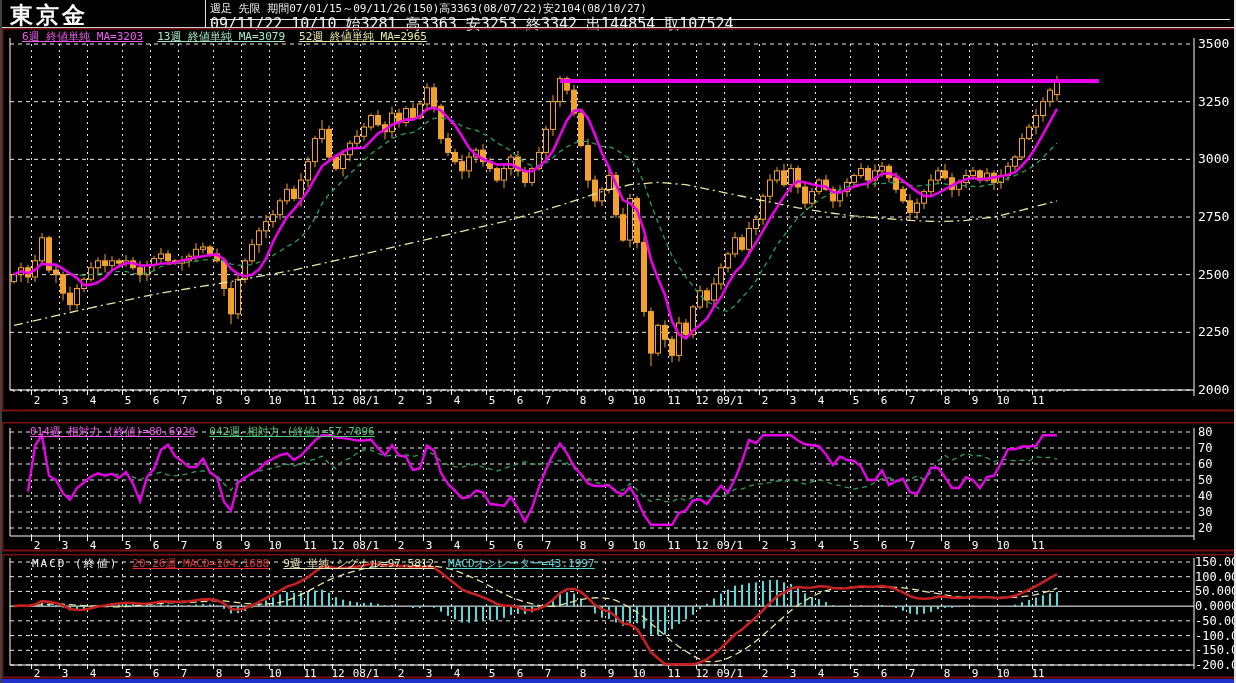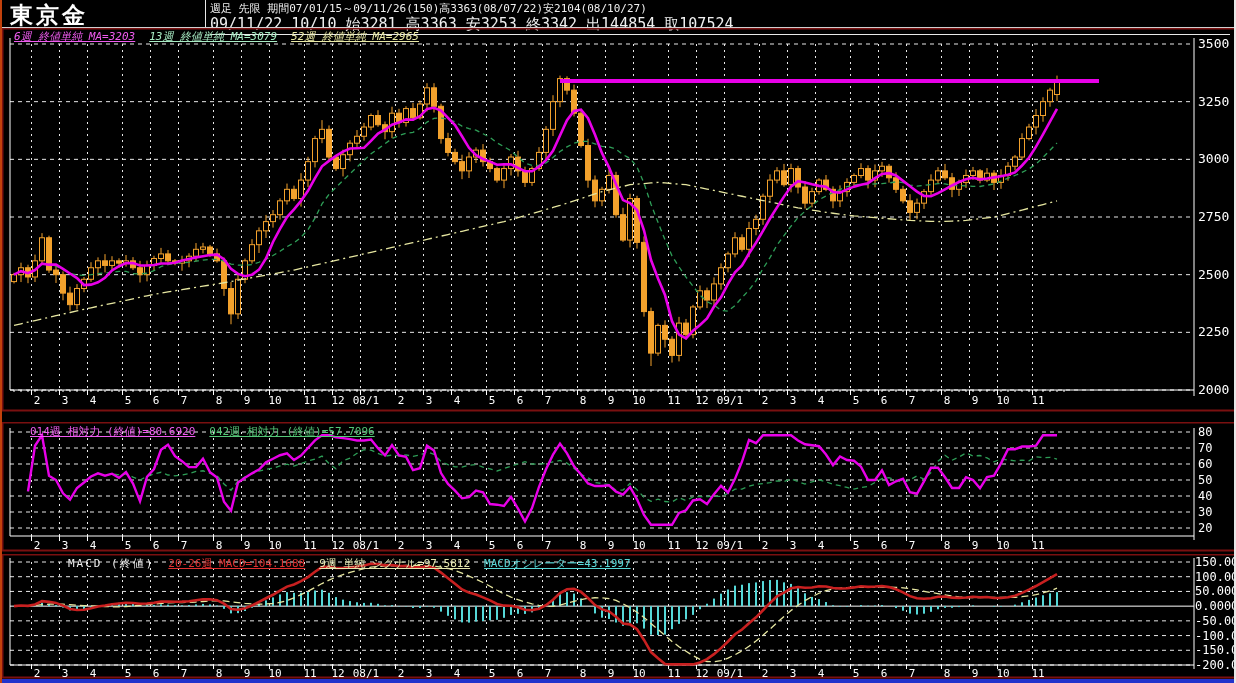--- a/index.html
+++ b/index.html
@@ -1,44 +1,44 @@
 <!DOCTYPE html>
 <html><head>
 <meta charset="utf-8">
 <style>
   html,body{margin:0;padding:0;background:#000;}
   #window{position:relative;width:1236px;height:683px;background:#000;overflow:hidden;
           font-family:"DejaVu Sans Mono","Liberation Mono",monospace;
-          border-left:2px solid #c2410c;border-right:2px solid #e8e8e8;box-sizing:border-box;}
+          border-left:2px solid #404040;border-right:2px solid #e8e8e8;box-sizing:border-box;}
   #header{position:absolute;left:0;top:0;width:100%;height:28px;}
   #title{position:absolute;left:8px;top:0px;color:#fff;font-size:23px;font-weight:bold;
          letter-spacing:3px;font-family:"DejaVu Sans","Liberation Sans",sans-serif;}
   #hdr-divider{position:absolute;left:203px;top:0;width:1px;height:28px;background:#e8e8e8;}
   #hdr-line1{position:absolute;left:208px;top:1px;width:1020px;color:#f0f0f0;font-size:11px;
-             white-space:nowrap;border-bottom:1px solid #e8e8e8;padding-bottom:18px;}
+             white-space:nowrap;border-bottom:1px solid #e8e8e8;padding-bottom:3px;}
   #hdr-line2{position:absolute;left:208px;top:15px;color:#f0f0f0;font-size:15px;white-space:nowrap;}
   #hdr-underline{position:absolute;left:0;top:27px;width:100%;height:1px;background:#cfcfcf;}
   svg{position:absolute;left:0;}
   .legend{position:absolute;font-size:11px;white-space:nowrap;z-index:5;}
   .legend span{margin-right:14px;text-decoration:underline;}
   #bottom-bar{position:absolute;left:0;top:679px;width:100%;height:4px;background:#2233cc;}
 </style>
 </head>
 <body>
 
 <div id="window">
   <div id="header">
     <div id="title">東京金</div>
     <div id="hdr-divider"></div>
     <div id="hdr-line1">週足 先限 期間07/01/15～09/11/26(150)高3363(08/07/22)安2104(08/10/27)</div>
     <div id="hdr-line2">09/11/22 10/10 始3281 高3363 安3253 終3342 出144854 取107524</div>
     <div id="hdr-underline"></div>
   </div>
 
-  <div class="legend" id="main-legend" style="left:12px;top:29px;font-style:italic;"><span style="color: rgb(240, 92, 240);">6週 終値単純 MA=3203</span><span style="color: rgb(168, 236, 196);">13週 終値単純 MA=3079</span><span style="color: rgb(234, 234, 166);">52週 終値単純 MA=2965</span></div>
+  <div class="legend" id="main-legend" style="left:20px;top:29px;"><span style="color: rgb(240, 92, 240);">6週 終値単純 MA=3203</span><span style="color: rgb(168, 236, 196);">13週 終値単純 MA=3079</span><span style="color: rgb(234, 234, 166);">52週 終値単純 MA=2965</span></div>
   <svg id="main-svg" width="1236" height="384" style="top:28px;">
       <rect x="0.5" y="0.5" width="1235" height="382" fill="none" stroke="#7a1010" stroke-width="2"></rect>
       <g>
         <line x1="8" y1="16" x2="1192" y2="16" stroke="#e8e8e8" stroke-width="1" stroke-dasharray="4,4"></line>
         <line x1="8" y1="73.66666666666666" x2="1192" y2="73.66666666666666" stroke="#e8e8e8" stroke-width="1" stroke-dasharray="4,4"></line>
         <line x1="8" y1="131.33333333333331" x2="1192" y2="131.33333333333331" stroke="#e8e8e8" stroke-width="1" stroke-dasharray="4,4"></line>
         <line x1="8" y1="189" x2="1192" y2="189" stroke="#e8e8e8" stroke-width="1" stroke-dasharray="4,4"></line>
         <line x1="8" y1="246.66666666666666" x2="1192" y2="246.66666666666666" stroke="#e8e8e8" stroke-width="1" stroke-dasharray="4,4"></line>
         <line x1="8" y1="304.3333333333333" x2="1192" y2="304.3333333333333" stroke="#e8e8e8" stroke-width="1" stroke-dasharray="4,4"></line>
         <line x1="8" y1="362" x2="1192" y2="362" stroke="#e8e8e8" stroke-width="1" stroke-dasharray="4,4"></line>
@@ -745,21 +745,21 @@
       <text x="945" y="127" fill="#ffffff" font-size="11" text-anchor="middle" font-family="DejaVu Sans Mono,monospace">8</text>
       <text x="973" y="127" fill="#ffffff" font-size="11" text-anchor="middle" font-family="DejaVu Sans Mono,monospace">9</text>
       <text x="1001" y="127" fill="#ffffff" font-size="11" text-anchor="middle" font-family="DejaVu Sans Mono,monospace">10</text>
       <text x="1036" y="127" fill="#ffffff" font-size="11" text-anchor="middle" font-family="DejaVu Sans Mono,monospace">11</text>
       <g>
         <polyline points="26,69.42857142857144 33,23.71428571428571 40,13.2 47,53.789473684210535 54,58 61,71.33333333333334 68,77.62264150943396 75,66 82,60.5 89,54.52173913043479 96,51.33333333333334 103,53.67567567567568 110,51.684210526315795 117,52.805194805194816 124,51.84615384615385 131,55.03703703703704 138,58 145,54.36363636363637 152,51.84615384615385 159,50.25806451612904 166,53 173,53.87628865979382 180,53.102040816326536 187,51.6 194,49.45631067961165 201,48.769230769230774 208,51.27102803738318 215,53.63636363636364 222,61.934426229508205 229,68.22556390977445 236,59.08108108108109 243,54.923076923076934 250,51.61963190184049 257,49.00591715976332 264,47.36416184971098 271,46.18181818181819 278,43.93406593406594 285,42.171122994652414 292,44.17801047120419 299,41.51758793969849 306,39.06280193236715 313,37.06542056074767 320,34.0747663551402 327,41.56164383561644 334,46.78504672897196 341,38.58252427184466 348,36.18181818181819 355,31.33333333333333 362,27.655172413793093 369,28.14925373134329 376,31.33333333333333 383,34.28140703517588 390,32.90196078431373 397,33.92233009708739 404,32.85714285714287 411,34.338028169014095 418,33.04587155963302 425,29.8918918918919 432,32.27312775330397 439,39.434599156118146 446,42.666666666666664 453,44.77685950413223 460,45.1604938271605 467,43.16129032258065 474,42.64 481,45.03557312252965 488,46.93280632411068 495,48.9727626459144 502,46.57142857142857 509,44.20689655172414 516,42 523,39.686746987951814 530,42 537,42.26778242677824 544,41.47107438016529 551,39.935483870967744 558,38.47244094488188 565,41.125 572,46.307692307692314 579,52.34944237918216 586,55.714285714285715 593,60.56227758007118 600,61.45323741007194 607,62.67153284671534 614,68.31358885017423 621,68.06993006993008 628,61.47826086956522 635,67.74358974358975 642,75.32937685459942 649,79.36363636363636 656,77.11111111111111 663,79.49584487534626 670,79.97802197802199 677,75.70666666666668 684,78.64516129032259 691,74.8421052631579 698,74.58792650918636 705,74.58792650918636 712,74.33507853403141 719,74.33507853403141 726,71.47368421052632 733,67.22252010723861 740,67.03225806451613 747,64.15384615384616 754,62.45623342175067 761,61.56955380577428 768,60.7012987012987 775,58.83333333333334 782,59.447028423772615 789,56.97172236503856 796,59.632653061224495 803,62.06091370558376 810,59.83206106870229 817,57.796437659033074 824,59.84143222506395 831,62.318766066838045 838,63.639686684073105 845,65.46666666666667 852,67.1304347826087 859,65.43169398907105 866,64.42659279778394 873,60.50712250712251 880,56.57988165680473 887,55.60479041916168 894,58 901,60.64264264264265 908,57.75077881619938 915,53.92356687898089 922,57.202657807308974 929,50.473867595818824 936,39.30268199233717 943,33.28455284552845 950,38.2510460251046 957,34.94915254237287 964,31.10344827586207 971,34 978,33.525114155251146 985,35.904761904761905 992,39.835748792270536 999,37.029126213592235 1006,37.90147783251232 1013,38.8 1020,38.198019801980195 1027,38.8 1034,34.8 1041,35.66497461928934 1048,35.37373737373737 1055,37.105098855359 " fill="none" stroke="#2e9e57" stroke-width="1.3" stroke-dasharray="5,4"></polyline>
         <polyline points="26,69.42857142857144 33,23.71428571428571 40,13.2 47,53.789473684210535 54,58 61,71.33333333333334 68,77.62264150943396 75,66 82,60.5 89,54.52173913043479 96,51.33333333333334 103,53.67567567567568 110,51.684210526315795 117,55.83783783783784 124,50.112676056338024 131,61.582089552238806 138,79.33333333333334 145,54.800000000000004 152,47.01960784313726 159,27.777777777777782 166,22.651162790697686 173,34.21621621621621 180,39.17647058823529 187,45.09677419354839 194,45.09677419354839 201,36.666666666666664 208,50.25806451612904 215,55.57575757575758 222,79.81818181818181 229,88.76923076923077 236,60.5 243,55.64705882352942 250,51.33333333333334 257,47.473684210526315 264,40.33766233766234 271,36.734177215189874 278,33.23809523809523 285,31.33333333333333 292,38 299,33.57894736842107 306,26 313,18.373831775700936 320,13.2 327,13.2 334,15.333333333333325 341,16.181818181818176 348,17.06976744186047 355,18.481927710843365 362,18.481927710843365 369,17.529411764705877 376,26.19277108433735 383,33.30864197530864 390,23.176470588235293 397,33.30864197530864 404,34.708860759493675 411,48.13698630136986 418,46.266666666666666 425,23.71428571428571 432,28.410958904109588 439,51.086419753086425 446,61.90243902439025 453,68.60240963855422 460,76.3132530120482 467,75.14285714285715 474,68.60240963855422 481,70.23529411764707 488,82 495,82.69135802469137 502,84 509,74.79012345679013 516,86.64197530864197 523,99.51898734177216 530,86.05194805194806 537,64.85714285714286 544,47.189189189189186 551,32.634146341463406 558,21.636363636363626 565,31.33333333333333 572,44.38297872340426 579,52.56310679611651 586,61.47826086956522 593,64.05042016806723 600,64.05042016806723 607,63.33333333333334 614,69.6030534351145 621,72.5985401459854 628,64.97986577181209 635,77.37888198757764 642,92.91712707182322 649,102.80000000000001 656,102.80000000000001 663,102.80000000000001 670,102.80000000000001 677,90.94117647058825 684,88.28248587570623 691,78.44444444444444 698,77.34065934065934 705,82 712,72.11764705882354 719,63.78313253012049 726,70.46753246753246 733,56.87323943661971 740,39.53846153846153 747,18 754,21.200000000000003 761,13.2 768,13.2 775,13.2 782,13.2 789,13.2 796,18.43956043956043 803,22.25531914893618 810,23.217391304347828 817,24.222222222222218 824,32.54545454545455 831,43.11627906976744 838,34.47058823529412 845,38 852,38.75949367088609 859,44.666666666666664 866,58 873,58 880,48.303030303030305 887,63 894,59.31147540983607 901,56.64406779661017 908,70.20338983050848 915,71.79310344827587 922,59.355932203389834 929,45.79661016949152 936,45.79661016949152 943,55.241379310344826 950,66 957,66 964,55.241379310344826 971,58 978,66.27586206896552 985,55.142857142857146 992,53.63636363636364 999,41.39622641509434 1006,27.230769230769237 1013,27.230769230769237 1020,24.54545454545455 1027,24.54545454545455 1034,23.71428571428571 1041,13.254237288135595 1048,13.2 1055,13.2 " fill="none" stroke="#e800e8" stroke-width="2.4"></polyline>
       </g>
     </svg>
 
-  <div class="legend" id="macd-legend" style="left:30px;top:556px;"><span style="color: rgb(240, 240, 240); letter-spacing: 2px; text-decoration: none; margin-left: 36px;">MACD (終値)</span><span style="color: rgb(224, 48, 48);">20-26週 MACD=104.1688</span><span style="color: rgb(232, 232, 176);">9週 単純 シグナル=97.5812</span><span style="color: rgb(88, 216, 216); text-align: right;">MACDオシレーター=43.1997</span></div>
+  <div class="legend" id="macd-legend" style="left:30px;top:556px;"><span style="color: rgb(240, 240, 240); letter-spacing: 2px; text-decoration: none;">MACD (終値)</span><span style="color: rgb(224, 48, 48);">20-26週 MACD=104.1688</span><span style="color: rgb(232, 232, 176);">9週 単純 シグナル=97.5812</span><span style="color: rgb(88, 216, 216); text-align: right;">MACDオシレーター=43.1997</span></div>
   <svg id="macd-svg" width="1236" height="125" style="top:554px;">
       <rect x="0.5" y="0.5" width="1235" height="123" fill="none" stroke="#7a1010" stroke-width="2"></rect>
       <g>
         <line x1="8" y1="8" x2="1192" y2="8" stroke="#e8e8e8" stroke-width="1" stroke-dasharray="4,4"></line>
         <line x1="8" y1="22.714285714285715" x2="1192" y2="22.714285714285715" stroke="#e8e8e8" stroke-width="1" stroke-dasharray="4,4"></line>
         <line x1="8" y1="37.42857142857143" x2="1192" y2="37.42857142857143" stroke="#e8e8e8" stroke-width="1" stroke-dasharray="4,4"></line>
         <line x1="8" y1="52.14285714285714" x2="1192" y2="52.14285714285714" stroke="#ffffff" stroke-width="1" stroke-dasharray="none"></line>
         <line x1="8" y1="66.85714285714286" x2="1192" y2="66.85714285714286" stroke="#e8e8e8" stroke-width="1" stroke-dasharray="4,4"></line>
         <line x1="8" y1="81.57142857142857" x2="1192" y2="81.57142857142857" stroke="#e8e8e8" stroke-width="1" stroke-dasharray="4,4"></line>
         <line x1="8" y1="96.28571428571428" x2="1192" y2="96.28571428571428" stroke="#e8e8e8" stroke-width="1" stroke-dasharray="4,4"></line>

